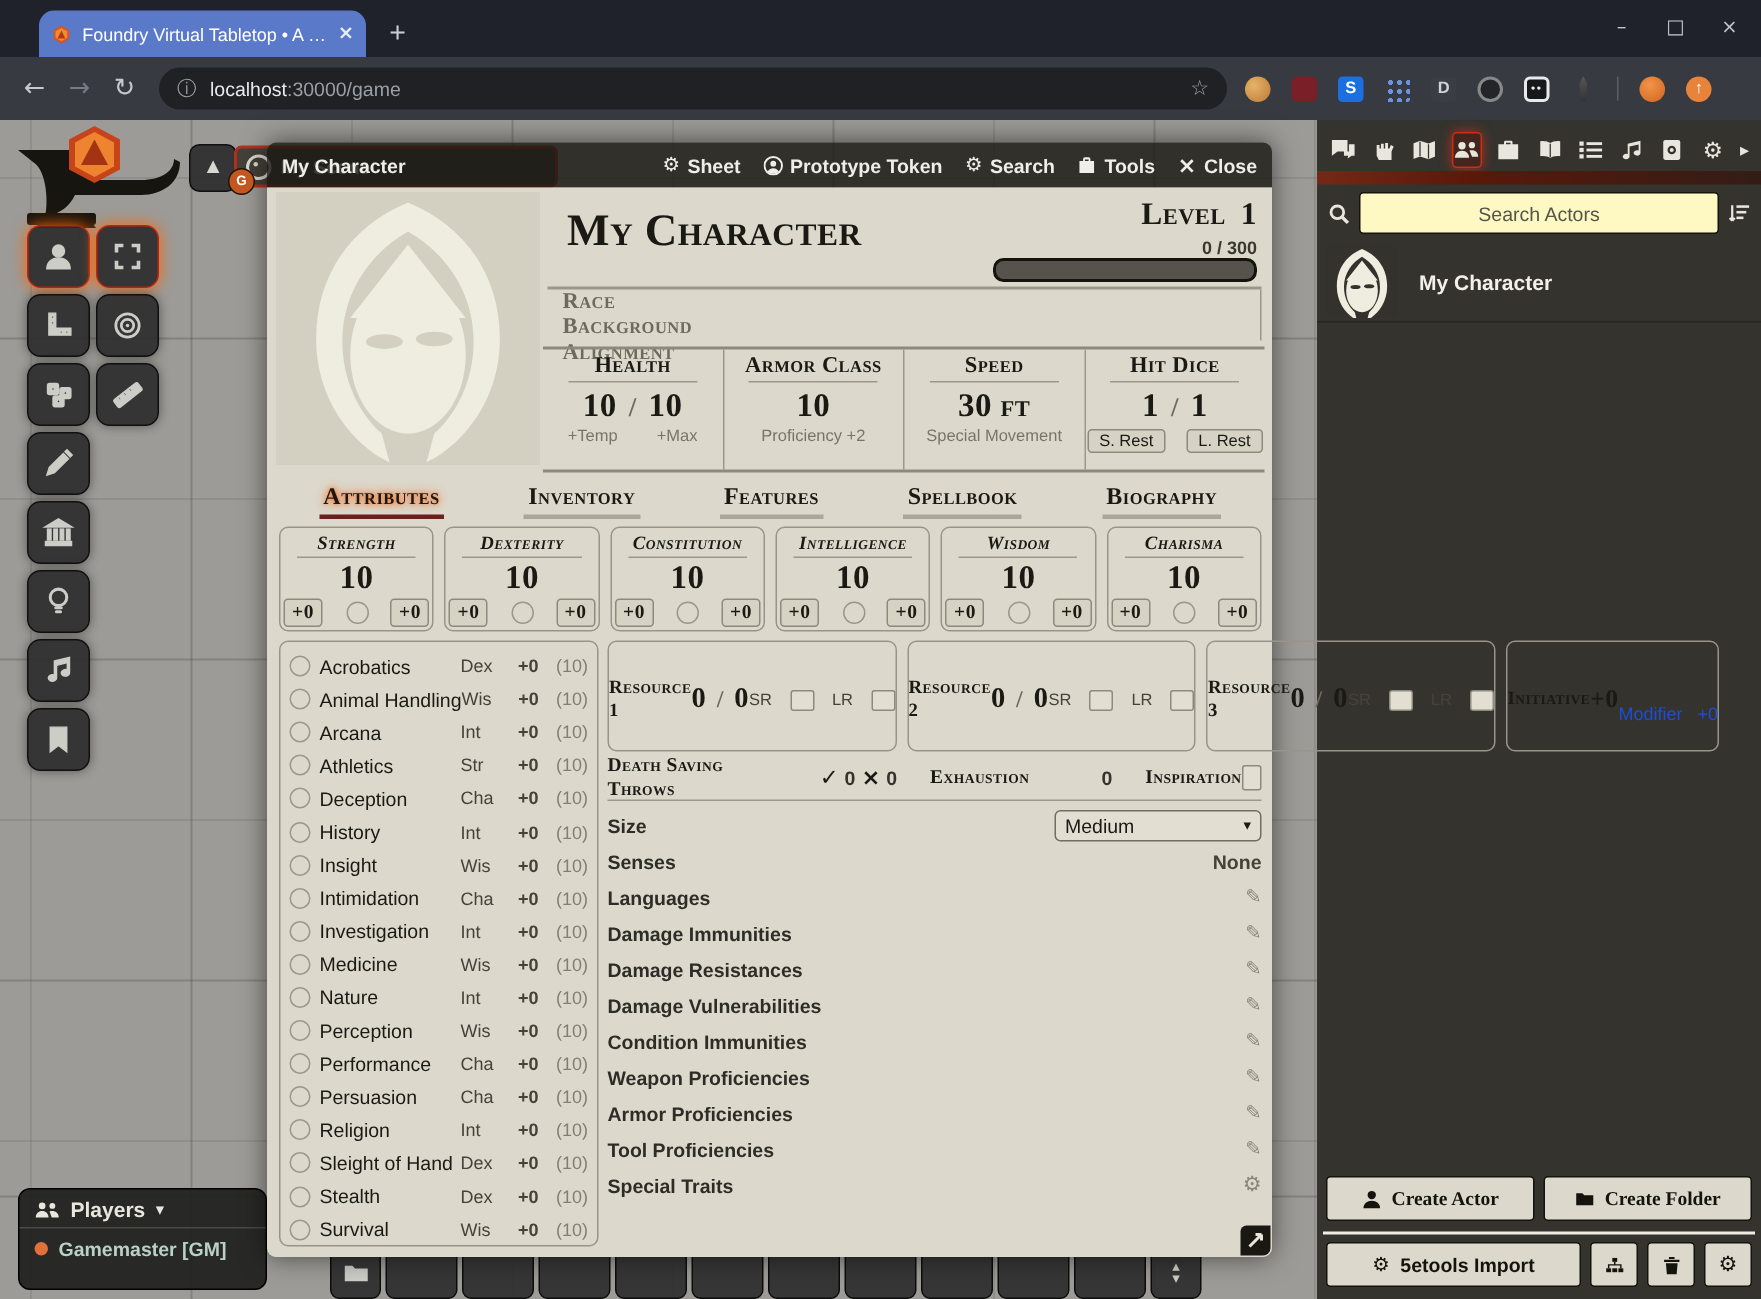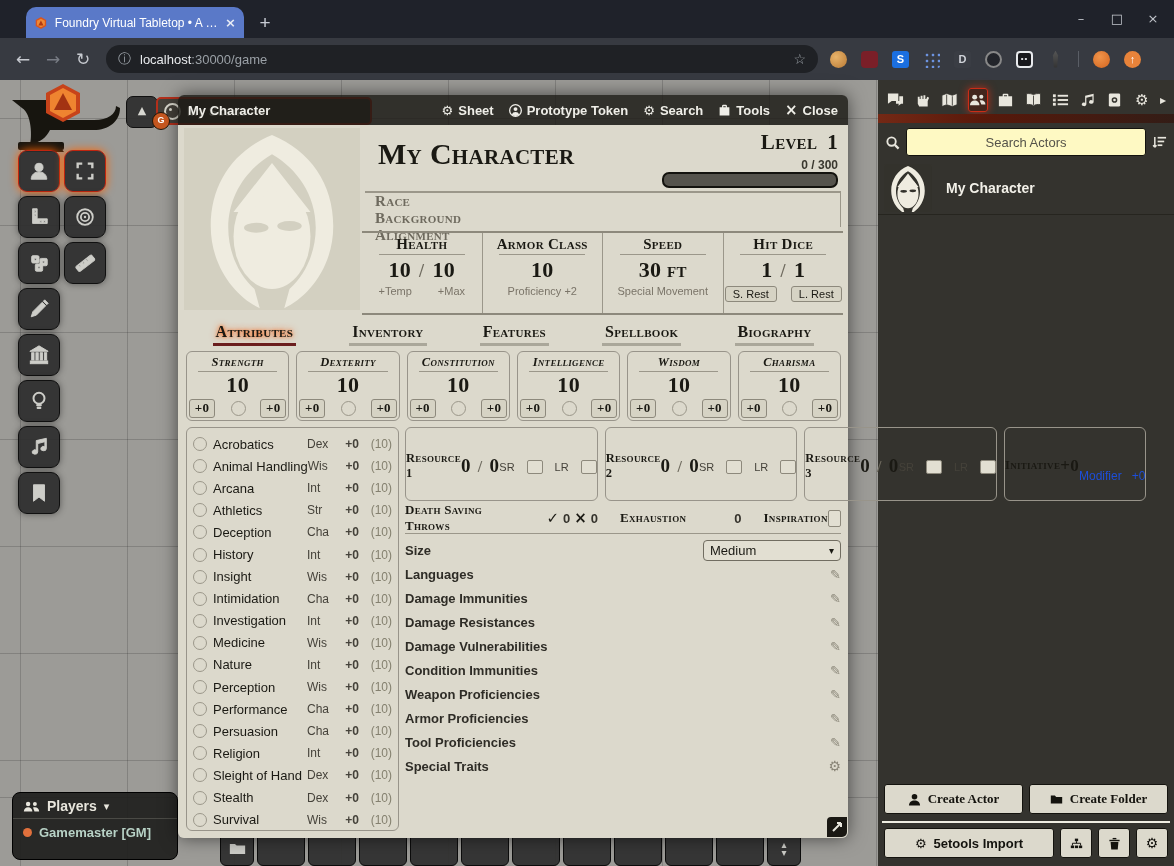--- a/index.html
+++ b/index.html
@@ -735,20 +735,24 @@
 
       <div id="traits" class="abs">
         <div class="trow">
             <span class="tlab">Size</span>
           <span id="sizesel">
               <span>Medium</span>
               <span class="car glyph">▾</span>
             </span>
           </div>
         <div class="trow">
+            <span class="tlab">Senses</span>
+          <span class="tval">None</span>
+          </div>
+        <div class="trow">
             <span class="tlab">Languages</span>
           <span class="tedit glyph">✎</span>
           </div>
         <div class="trow">
             <span class="tlab">Damage Immunities</span>
           <span class="tedit glyph">✎</span>
           </div>
         <div class="trow">
             <span class="tlab">Damage Resistances</span>
           <span class="tedit glyph">✎</span>

